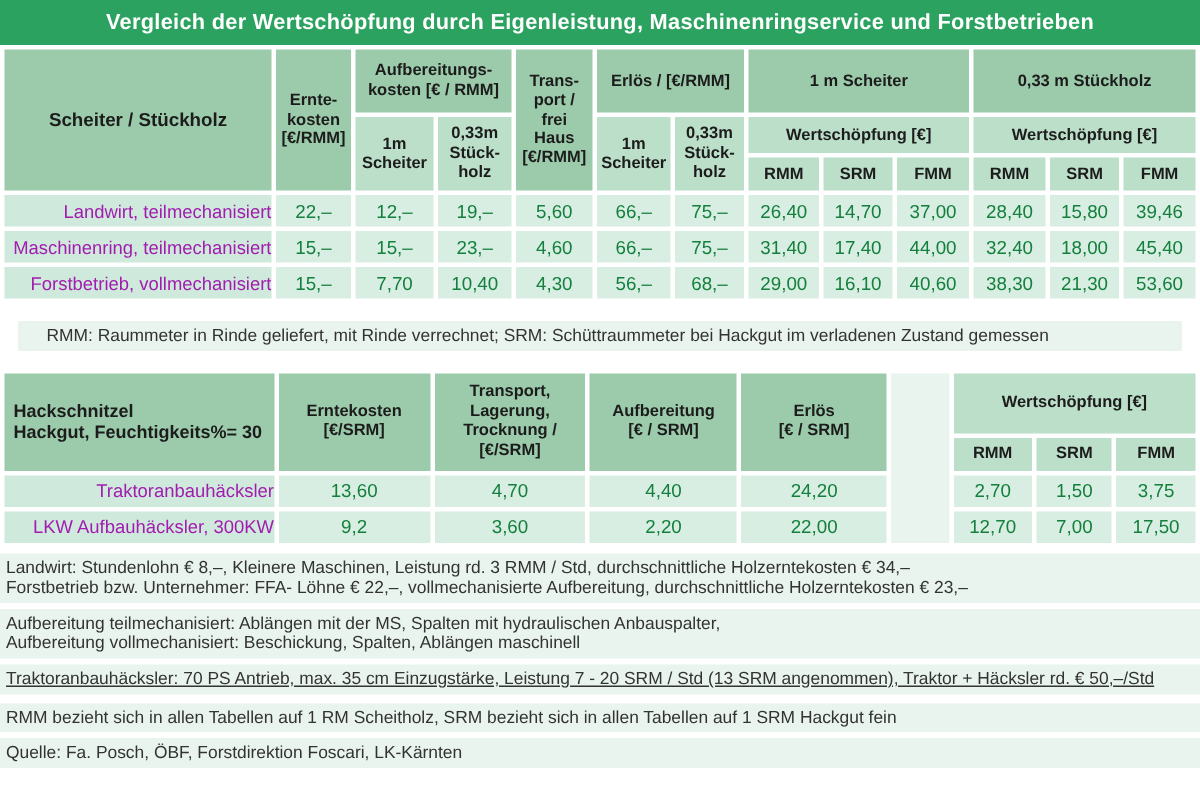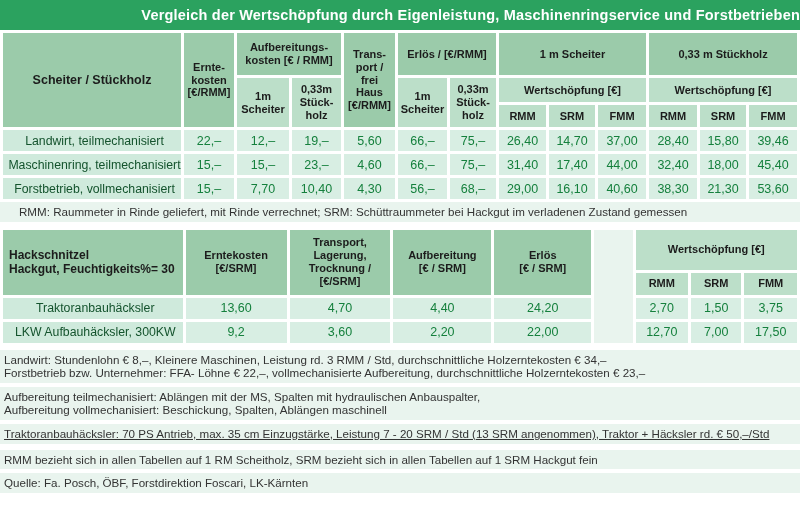--- a/index.html
+++ b/index.html
@@ -4,58 +4,58 @@
 <style>
   * { box-sizing: border-box; }
   body { margin: 0; background: #ffffff; }
   .page {
     width: 800px; height: 526px; overflow: hidden;
     font-family: "Liberation Sans", sans-serif;
     background: #ffffff;
   }
   .title-bar {
     height: 30px; background: #2BA25F; color: #ffffff;
-    font-weight: bold; font-size: 14.5px; text-align: right;
+    font-weight: bold; font-size: 14.5px; text-align: center;
     line-height: 30px; letter-spacing: 0.2px;
   }
   table {
     border-collapse: separate; border-spacing: 3px;
     table-layout: fixed; width: 800px;
   }
   td { vertical-align: middle; text-align: center; overflow: hidden; padding: 0; }
   .hm {
     background: #9BCBAA; font-weight: bold; font-size: 11px;
     color: #1c1c1c; line-height: 1.18;
   }
   .hm.big { font-size: 12.5px; }
   .hs {
     background: #BCDFC9; font-weight: bold; font-size: 11px;
     color: #1c1c1c; line-height: 1.18;
   }
   .pre { white-space: pre-line; }
   .leftpad { text-align: left; padding-left: 6px; }
   td.lab {
-    background: #CFEADC; text-align: center; padding-left: 5px;
-    font-size: 12.3px; color: #14532d;
+    background: #CFEADC; text-align: right; padding-left: 5px;
+    font-size: 12.3px; color: #a21caf;
   }
   td.num { background: #D8EEE3; font-size: 12.5px; color: #15803d; }
   td.spacer { background: #E9F4EE; }
   tr.h1 { height: 42px; }
   tr.h2 { height: 24px; margin-top: 36px; }
   tr.h3 { height: 22px; }
   tr.h1b { height: 40px; }
   tr.h2b { height: 22px; }
   tr.d { height: 21px; }
   .t2 { margin-top: 5px; }
   .strip {
     background: #E9F4EE; padding: 3px 6px 3px 4px;
     font-size: 11.6px; color: #333333; line-height: 13.6px;
     margin: 0 0 4px 0;
   }
-  .strip.note { margin: 0; padding-left: 19px; }
+  .strip.note { margin: 12px; padding-left: 19px; }
   .strip.first { margin-top: 4px; }
   .strip.mb6 { margin-bottom: 6px; text-decoration: underline; }
 </style>
 </head>
 <body>
 
 <div class="page">
 
   <div class="title-bar">Vergleich der Wertschöpfung durch Eigenleistung,  Maschinenringservice und Forstbetrieben</div>
 

